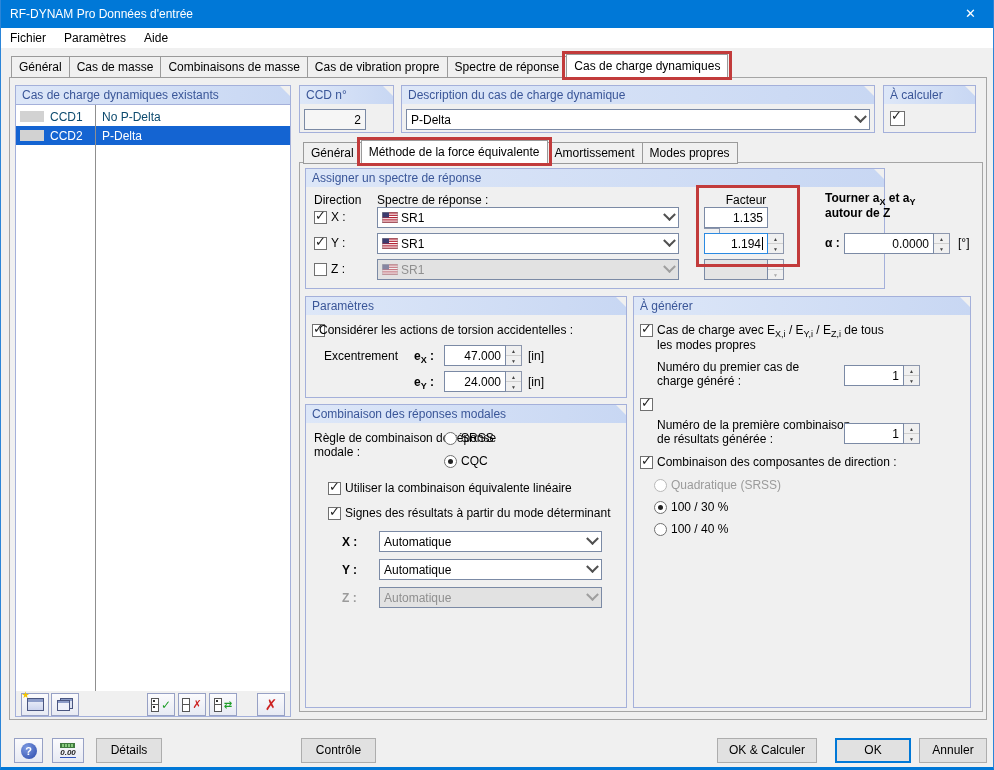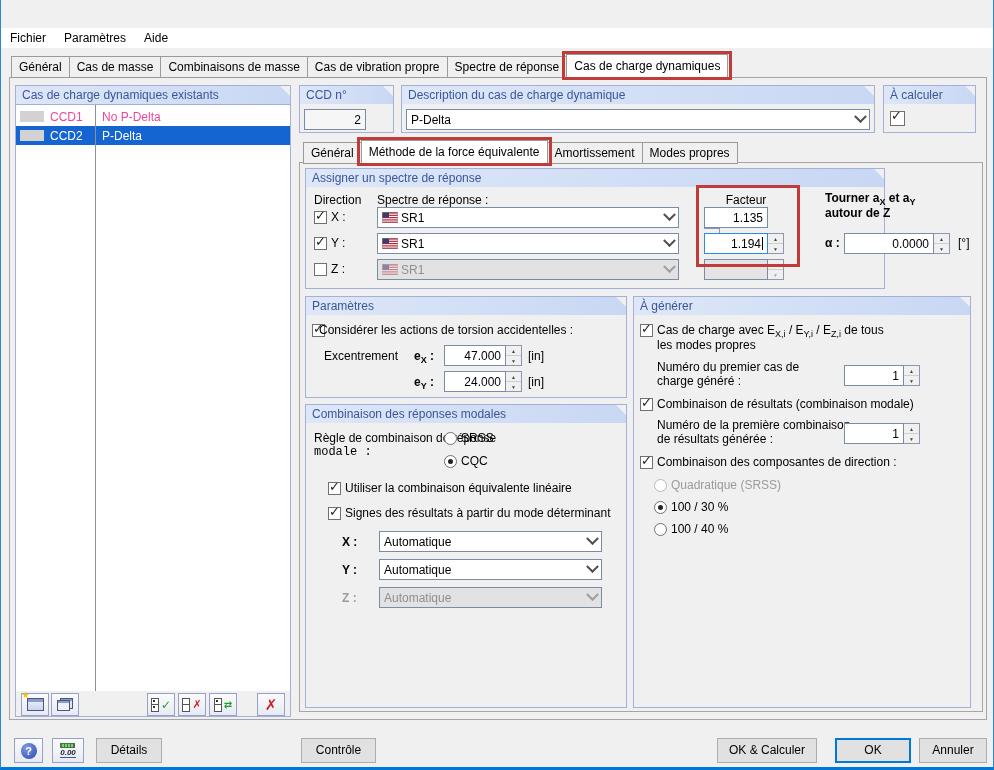--- a/index.html
+++ b/index.html
@@ -52,21 +52,21 @@
   .flag{flex:0 0 auto;}
   
   .cb{position:absolute;width:13px;height:13px;background:#fff;border:1px solid #707070;box-sizing:border-box;cursor:pointer;}
   .cb.checked::after{content:"✓";position:absolute;left:0px;top:-4px;font-size:13px;font-weight:700;color:#222;}
   .cb.big{width:15px;height:15px;}
   .radio{position:absolute;width:13px;height:13px;background:#fff;border:1px solid #707070;border-radius:50%;box-sizing:border-box;cursor:pointer;}
   .radio.checked::after{content:"";position:absolute;left:3px;top:3px;width:5px;height:5px;border-radius:50%;background:#222;}
   .radio.dis{border-color:#b8b8b8;}
   
   .list{position:absolute;background:#fff;border-top:1px solid #a4b0da;}
-  .lrow{position:absolute;left:0;right:0;height:19px;color:#ec4899;cursor:pointer;}
+  .lrow{position:absolute;left:0;right:0;height:19px;color:#0c4a6e;cursor:pointer;}
   .lrow.selected{background:#1464d2;color:#fff;}
   .swatch{position:absolute;left:4px;top:4px;width:24px;height:11px;background:#d2d2d2;}
   .coldiv{position:absolute;width:1px;background:#8f8f8f;}
   
   .tbtn{position:absolute;width:28px;height:23px;background:linear-gradient(#fbfbfd,#e7eaf3);border:1px solid #97a1c5;box-sizing:border-box;display:flex;align-items:center;justify-content:center;cursor:pointer;}
   .icon-new{position:relative;width:15px;height:11px;border:1px solid #4a5680;background:linear-gradient(#eef1fa,#ccd4ee);}
   .icon-new::before{content:"";position:absolute;left:0;top:0;right:0;height:3px;background:#8c9cc8;}
   .icon-new.star::after{content:"★";position:absolute;left:-6px;top:-9px;color:#f2c500;font-size:9px;}
   .icon-copy{position:relative;width:16px;height:13px;}
   .icon-copy i{position:absolute;width:11px;height:9px;border:1px solid #4a5680;background:#dde3f3;}
@@ -90,20 +90,24 @@
   .units-glyph{display:flex;flex-direction:column;align-items:center;}
   .units-ruler{width:15px;height:5px;background:#86c97e;border:1px solid #3f7a3f;box-sizing:border-box;
        background-image:repeating-linear-gradient(90deg,#3f7a3f 0 1px,transparent 1px 3px);}
   .units-num{font-size:8px;font-style:italic;font-weight:700;color:#222;border-bottom:1px solid #3355bb;line-height:9px;}
 </style>
 </head>
 <body>
 
 <div class="dialog">
 
+  <div class="titlebar">
+    <span class="title">RF-DYNAM Pro Données d'entrée</span>
+    <span class="close-btn">✕</span>
+  </div>
 
   <div class="menubar">
     <span class="menu-item">Fichier</span>
     <span class="menu-item">Paramètres</span>
     <span class="menu-item">Aide</span>
   </div>
 
   <div class="tabstrip" style="left:10px;top:54px;">
     <span class="tab">Général</span>
     <span class="tab">Cas de masse</span>
@@ -319,21 +323,21 @@
           <i class="up"></i>
           <i class="dn"></i>
         </span>
     </div>
     <span class="lbl" style="left:222px;top:78px;">[in]</span>
   </div>
 
   <div class="group" style="left:304px;top:404px;width:322px;height:304px;">
     <div class="ghead">Combinaison des réponses modales</div>
     <span class="lbl" style="left:8px;top:26px;">Règle de combinaison de réponse</span>
-    <span class="lbl" style="left:8px;top:40px;font-family:Liberation Mono, monospace;">modale :</span>
+    <span class="lbl" style="left:8px;top:40px;">modale :</span>
     <span class="radio" style="left:138px;top:27px;"></span>
     <span class="lbl" style="left:155px;top:26px;">SRSS</span>
     <span class="radio checked" style="left:138px;top:50px;"></span>
     <span class="lbl" style="left:155px;top:49px;">CQC</span>
     <span class="cb checked" style="left:22px;top:77px;"></span>
     <span class="lbl" style="left:39px;top:76px;">Utiliser la combinaison équivalente linéaire</span>
     <span class="cb checked" style="left:22px;top:102px;"></span>
     <span class="lbl" style="left:39px;top:101px;">Signes des résultats à partir du mode déterminant</span>
 
     <span class="lbl b" style="left:36px;top:130px;">X :</span>
@@ -363,21 +367,20 @@
     <div class="fwrap" style="left:210px;top:68px;">
       <div class="field num" style="width:60px;">
           <span>1</span>
         </div>
       <span class="spin">
           <i class="up"></i>
           <i class="dn"></i>
         </span>
     </div>
     <span class="cb checked" style="left:6px;top:101px;"></span>
-    <span class="lbl" style="left:23px;top:100px;">Combinaison de résultats (combinaison modale)</span>
     <span class="lbl" style="left:23px;top:121px;">Numéro de la première combinaison</span>
     <span class="lbl" style="left:23px;top:135px;">de résultats générée :</span>
     <div class="fwrap" style="left:210px;top:126px;">
       <div class="field num" style="width:60px;">
           <span>1</span>
         </div>
       <span class="spin">
           <i class="up"></i>
           <i class="dn"></i>
         </span>

